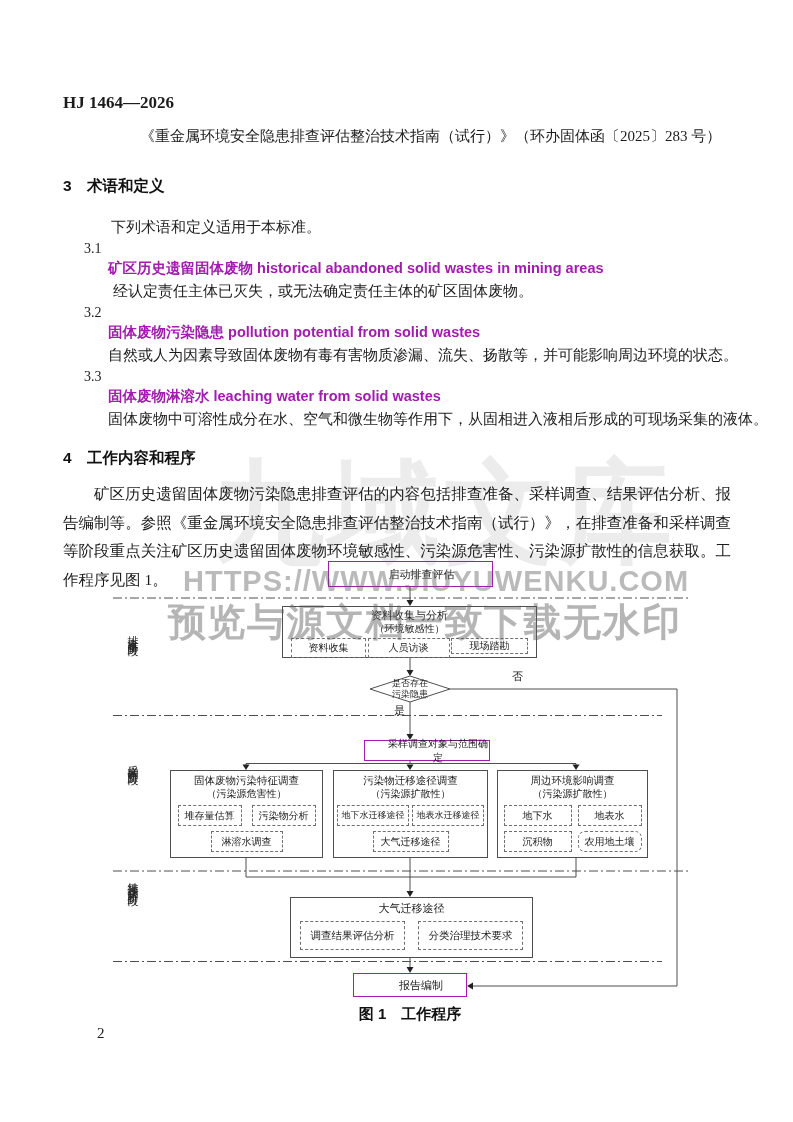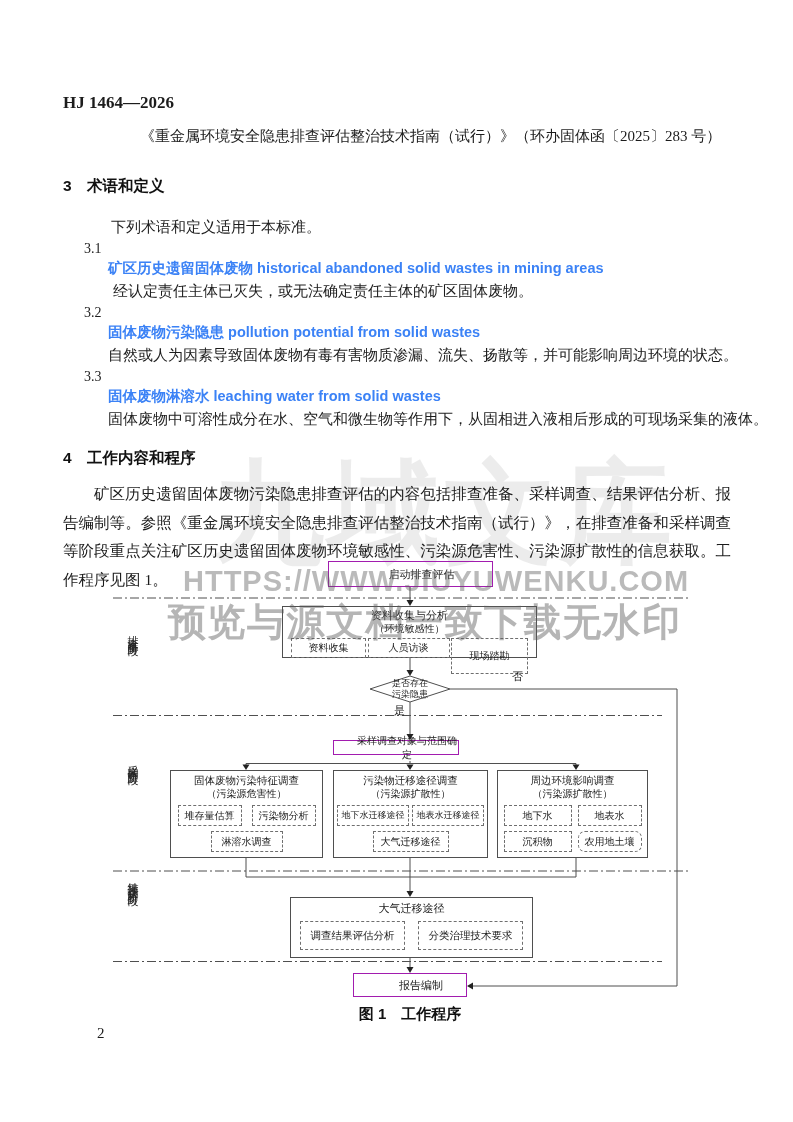--- a/index.html
+++ b/index.html
@@ -8,21 +8,21 @@
     font-family:"Liberation Serif",serif;color:#1c1c1c;overflow:hidden;
     margin:0 auto;
   }
   .abs{position:absolute;}
   
   .doc-code{font-family:"Liberation Serif",serif;font-weight:bold;font-size:17px;}
   .ref-line{font-size:15px;}
   .h-sec{font-family:"Liberation Sans",sans-serif;font-weight:bold;font-size:15.5px;color:#111;}
   .body-line{font-size:15px;}
   .term-num{font-size:14px;}
-  .term-line{font-family:"Liberation Sans",sans-serif;font-weight:bold;font-size:14.5px;color:#3b82f6;white-space:nowrap;}
+  .term-line{font-family:"Liberation Sans",sans-serif;font-weight:bold;font-size:14.5px;color:#a21caf;white-space:nowrap;}
   .para{font-size:15.5px;line-height:28.5px;text-align:justify;text-indent:2em;color:#1c1c1c;}
   .caption{font-family:"Liberation Sans",sans-serif;font-weight:bold;font-size:15px;text-align:center;color:#111;}
   .page-num{font-size:15px;}
   
   .fc-layer{position:absolute;left:0;top:0;width:793px;height:1122px;z-index:2;}
   .fc-box{
     position:absolute;border:1px solid #a21caf;display:flex;align-items:center;justify-content:center;
     font-size:11px;color:#1c1c1c;box-sizing:border-box;background:transparent;text-align:center;padding-left:22px;
   }
   .fc-dashed{
@@ -136,30 +136,30 @@
     <div class="stage-label" style="left:127px;top:873px;">结果评估分析阶段</div>
 
     <div class="fc-box" style="left:328px;top:561px;width:165px;height:26px;">启动排查评估</div>
 
     <div class="sv-box" style="left:282px;top:606px;width:255px;height:52px;padding-top:2px;">
       <div class="dc-title">资料收集与分析</div>
       <div class="dc-title" style="font-size:10px;">（环境敏感性）</div>
       <div class="sv-row" style="justify-content:space-between;padding:0 5px;box-sizing:border-box;margin-top:3px;">
         <div class="fc-dashed" style="width:75px;height:20px;">资料收集</div>
         <div class="fc-dashed" style="width:82px;height:20px;">人员访谈</div>
-        <div class="fc-dashed" style="width:77px;height:36px;">现场踏勘</div>
+        <div class="fc-dashed" style="width:77px;height:16px;">现场踏勘</div>
       </div>
     </div>
 
     <div class="diamond-text" style="left:375px;top:678px;">是否存在</div>
     <div class="diamond-text" style="left:375px;top:689px;">污染隐患</div>
     <div class="yn-label" style="left:394px;top:703px;">是</div>
     <div class="yn-label" style="left:512px;top:669px;">否</div>
 
-    <div class="fc-box" style="left:333px;top:740px;width:126px;height:15px;font-size:10px;">采样调查对象与范围确定</div>
+    <div class="fc-box" style="left:364px;top:740px;width:126px;height:21px;font-size:10px;">采样调查对象与范围确定</div>
 
     <div class="sv-box" style="left:170px;top:770px;width:153px;height:88px;">
       <div class="sv-title">固体废物污染特征调查</div>
       <div class="sv-title" style="font-size:10px;">（污染源危害性）</div>
       <div class="sv-row" style="gap:10px;">
         <div class="fc-dashed" style="width:64px;">堆存量估算</div>
         <div class="fc-dashed" style="width:64px;">污染物分析</div>
       </div>
       <div class="sv-row">
         <div class="fc-dashed" style="width:72px;">淋溶水调查</div>

